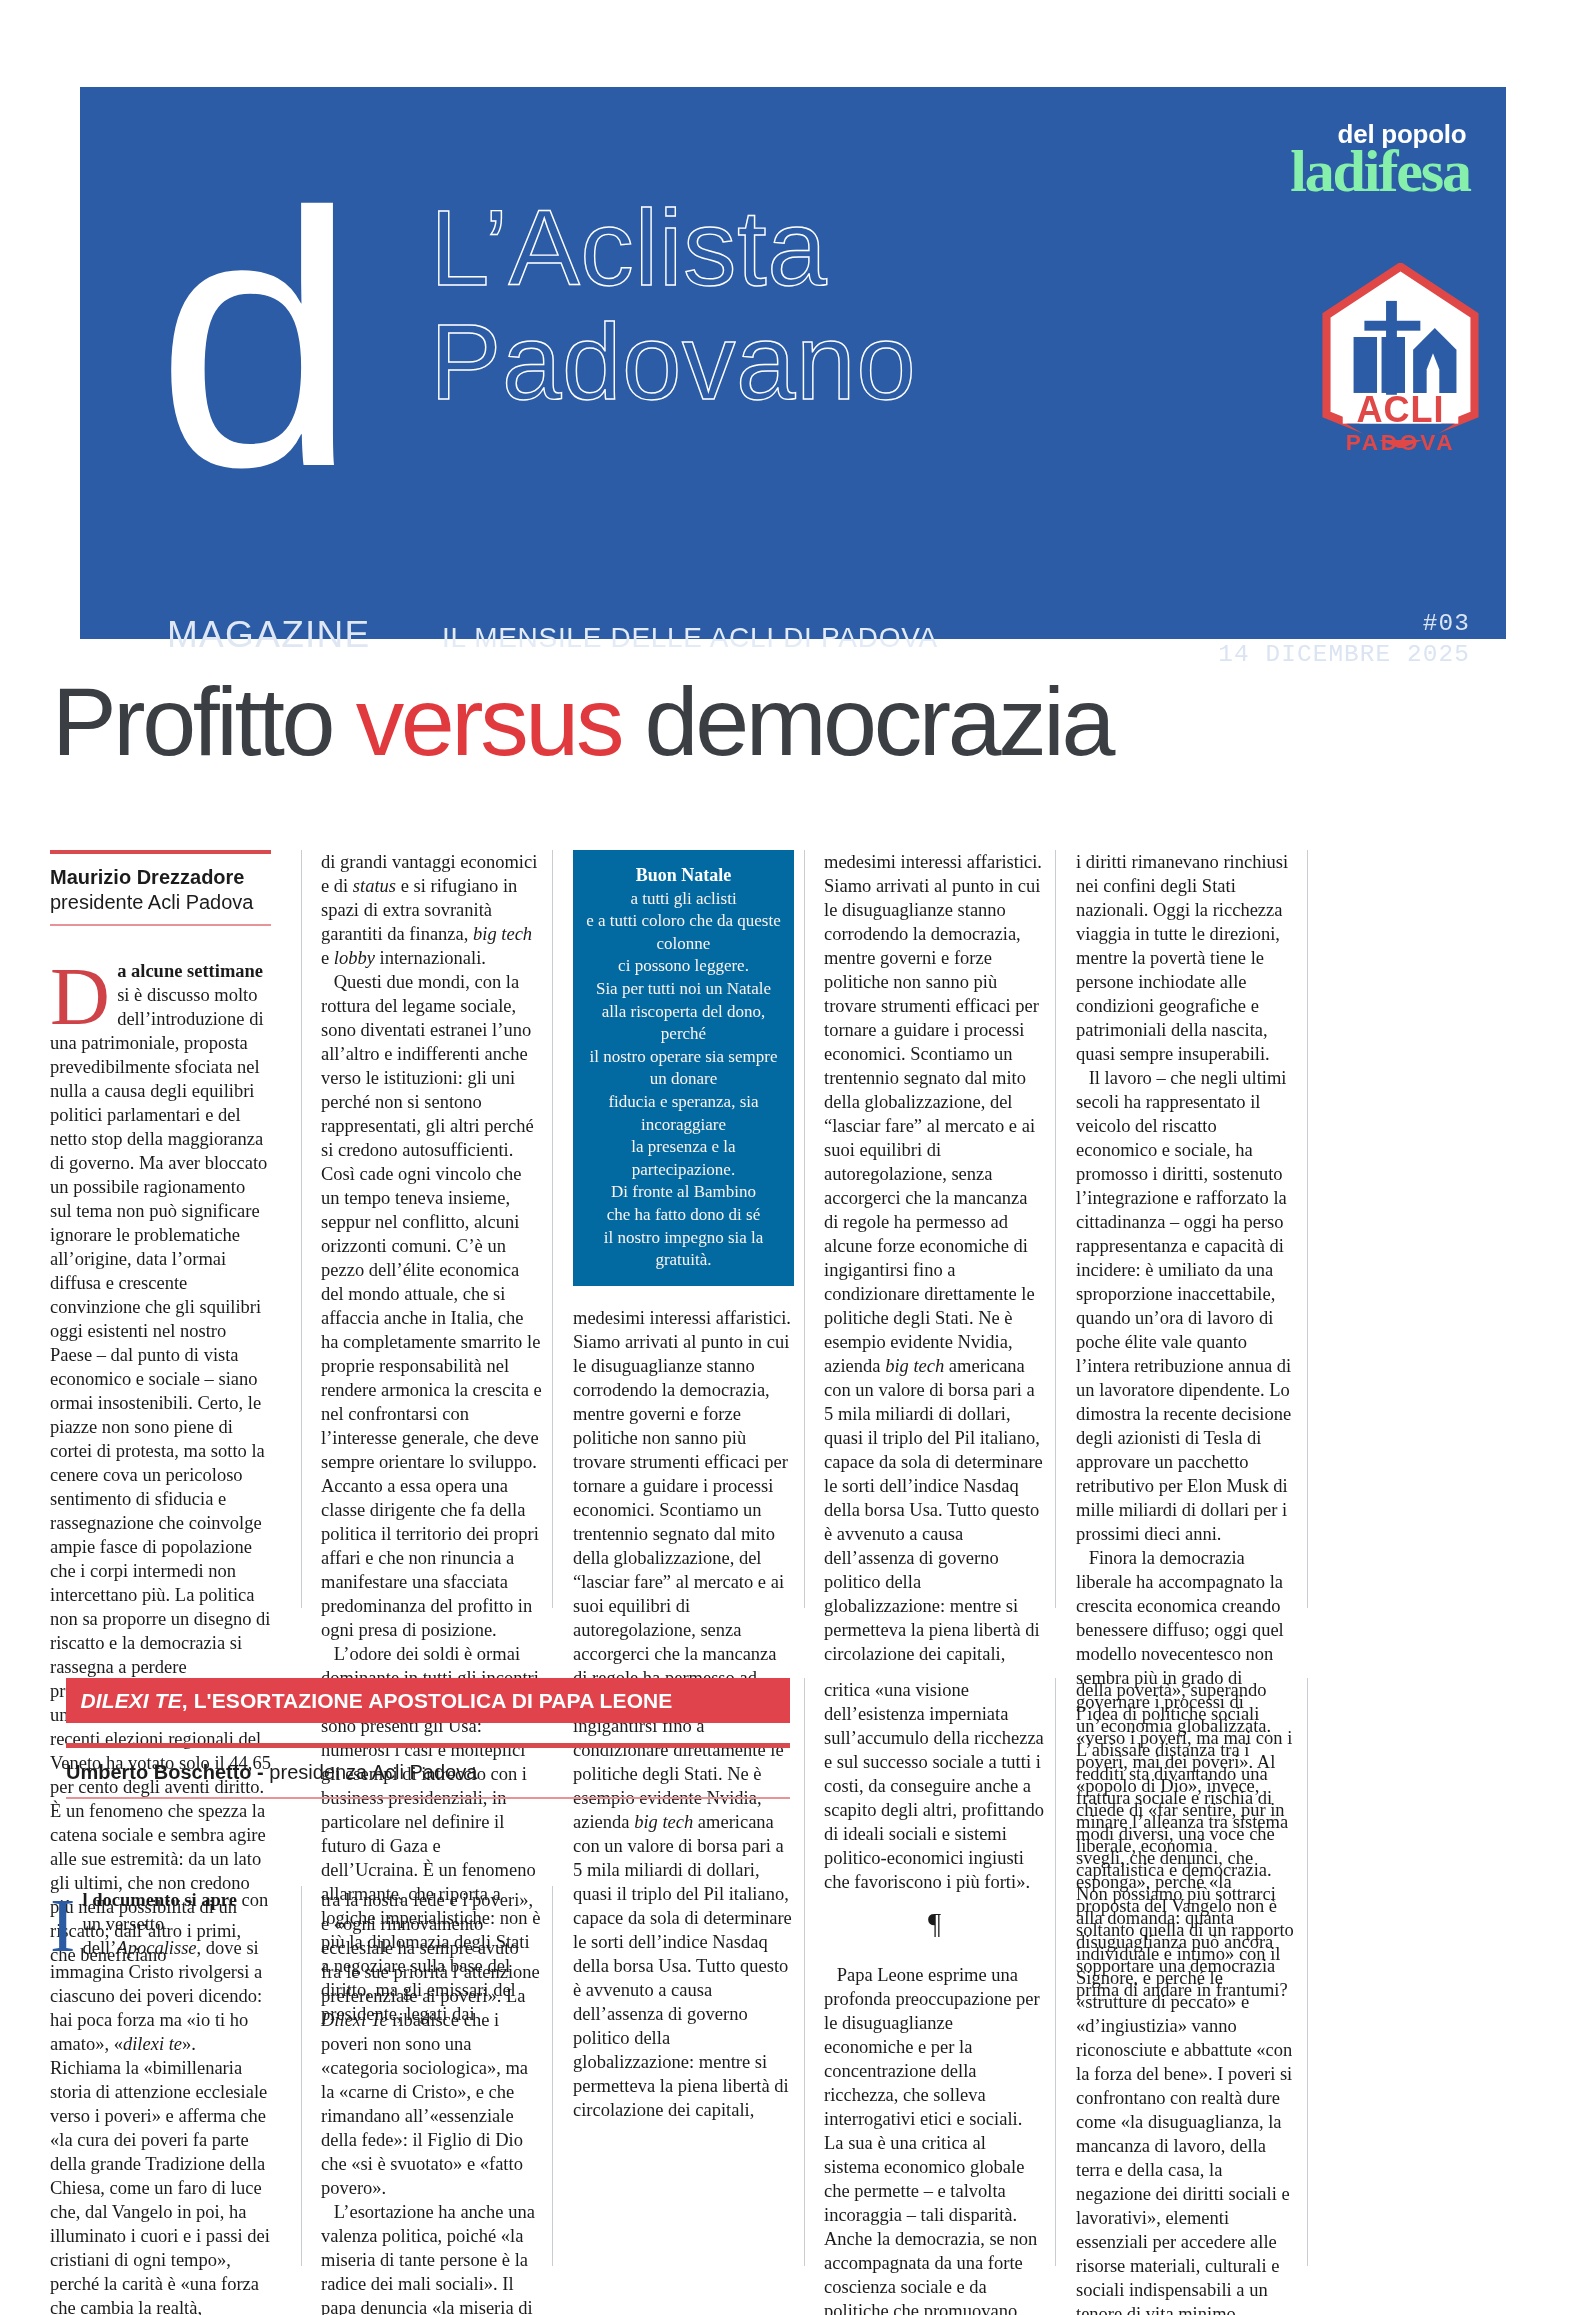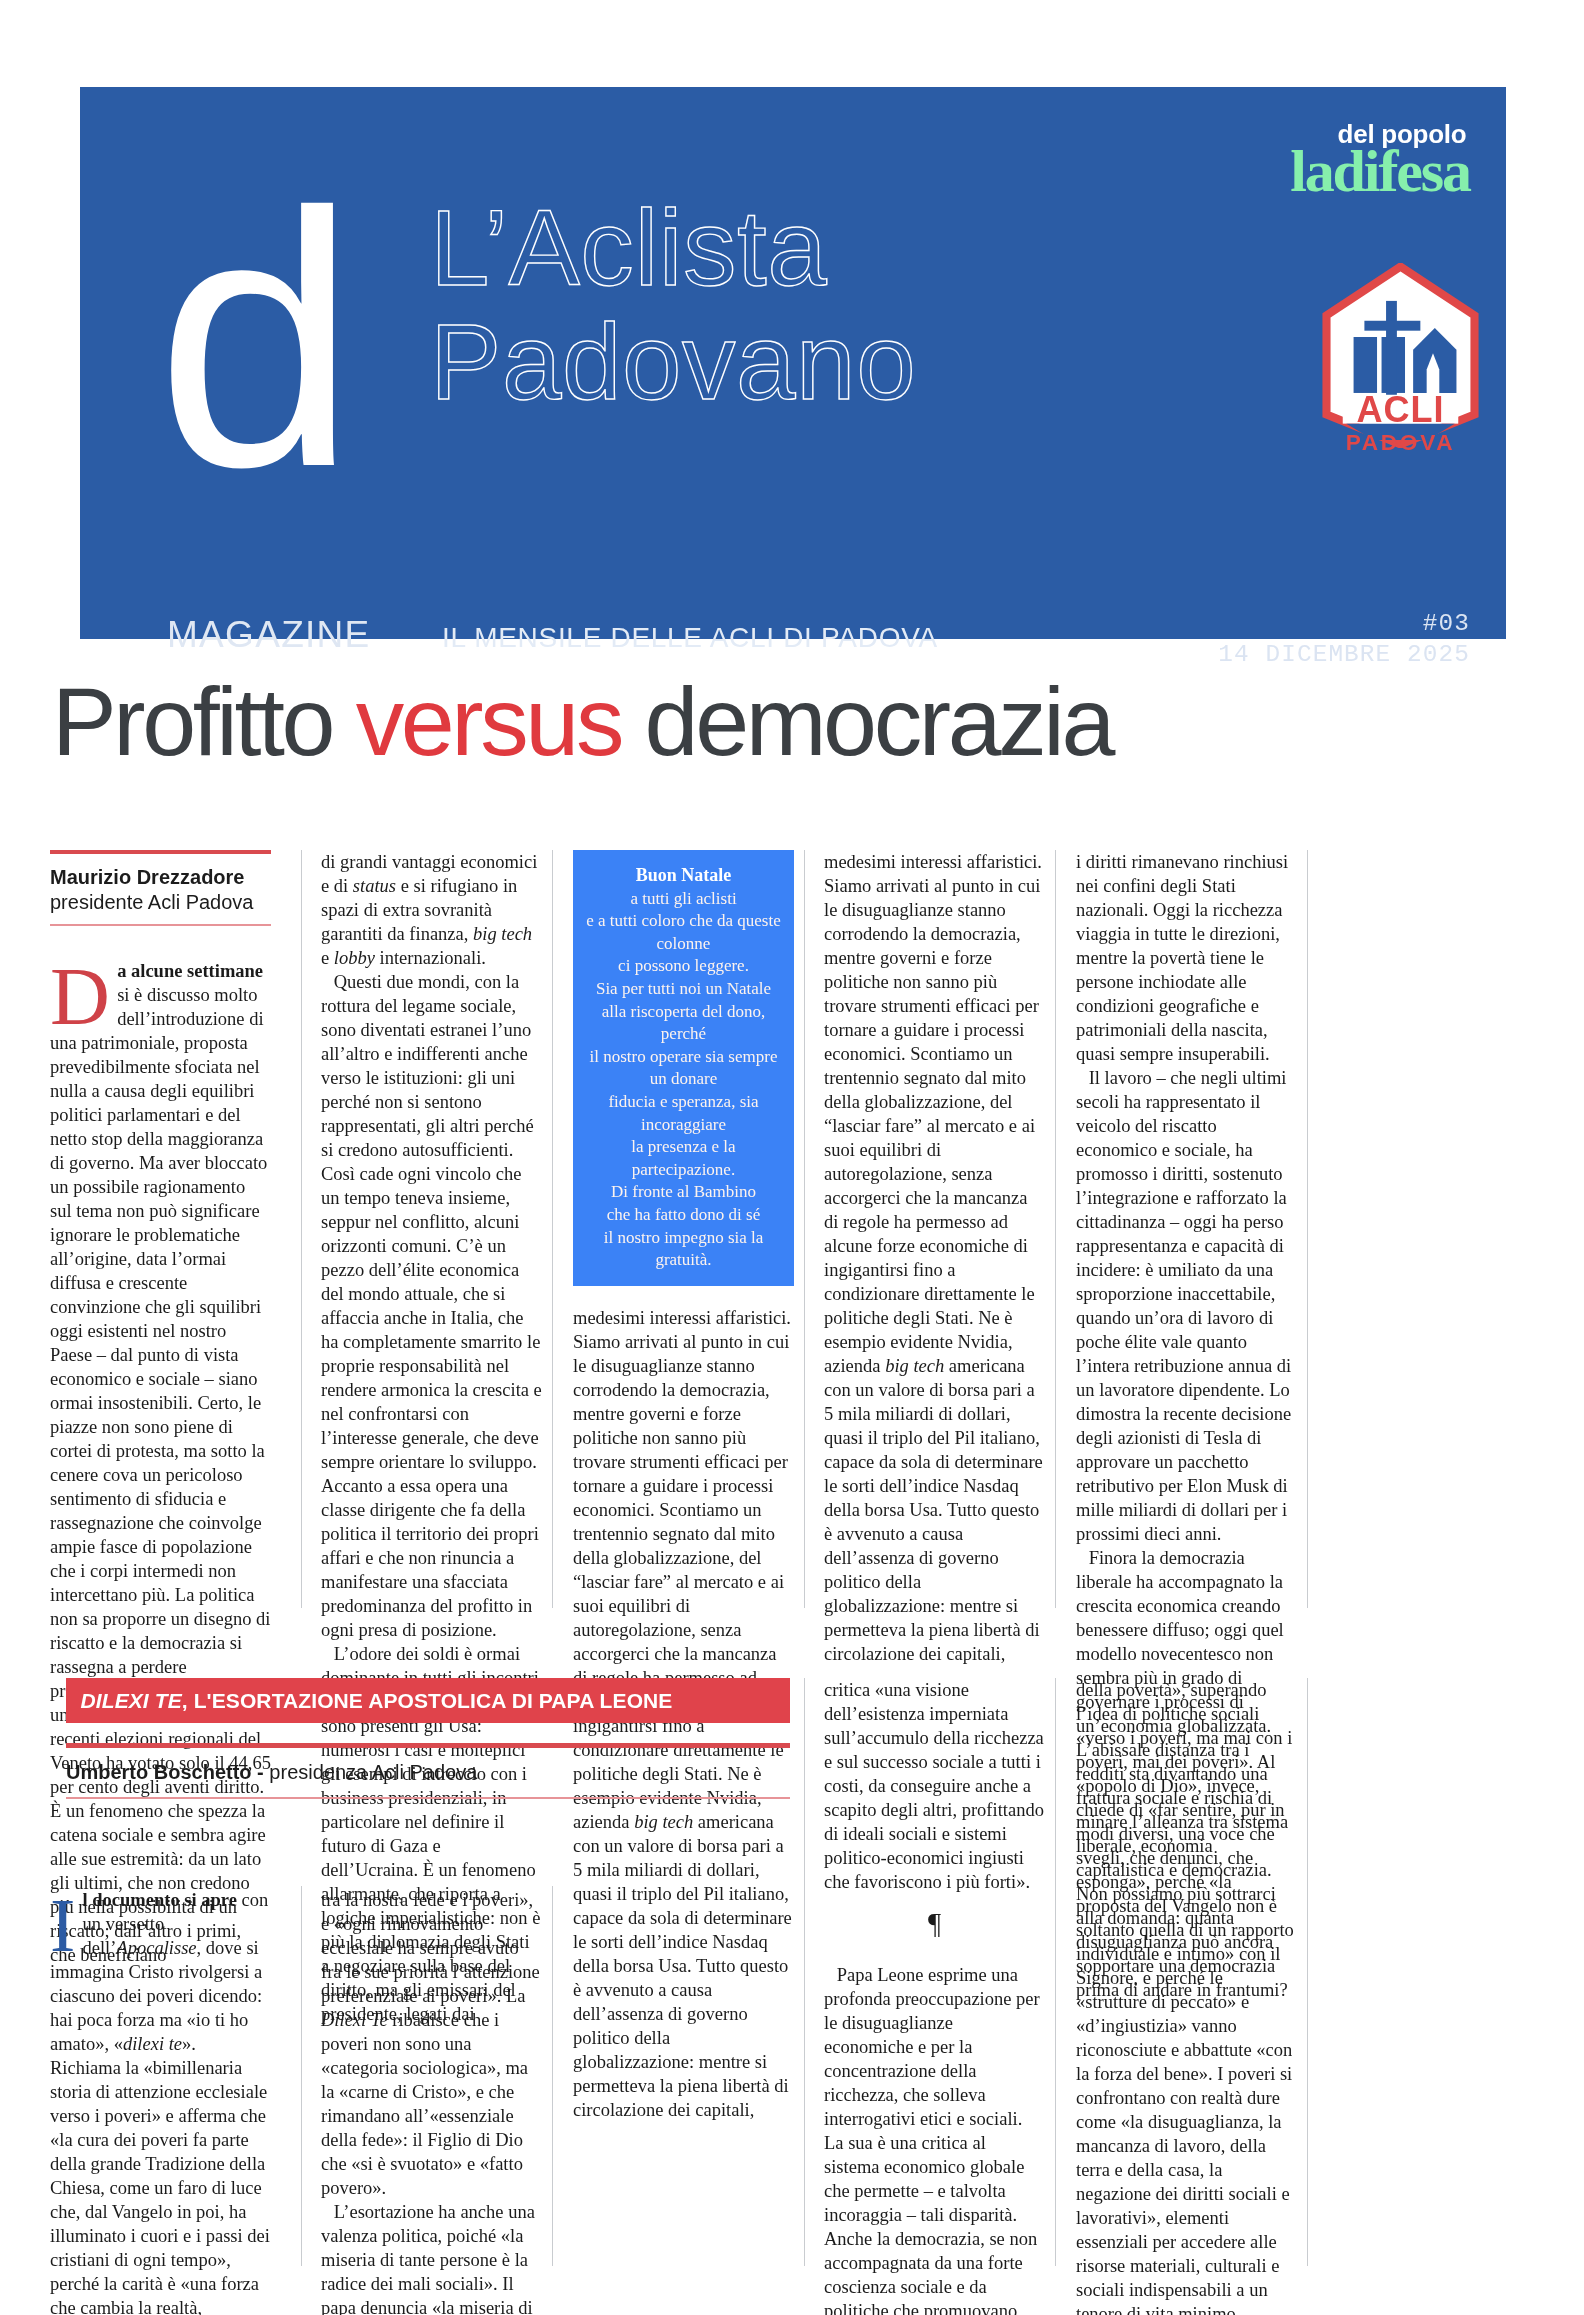--- a/index.html
+++ b/index.html
@@ -240,21 +240,21 @@
     text-align: center;
     font-family: "Liberation Serif", serif;
     font-size: 29px;
     line-height: 36px;
     color: #1b1b1b;
     margin: 11px 0 22px 0;
   }
 
   
   .natale-box {
-    background: #3b82f6;
+    background: #0369a1;
     color: #fdf3ee;
     padding: 12.7px 9px 14.5px 9px;
     text-align: center;
     font-family: "Liberation Serif", serif;
     font-size: 17px;
     line-height: 22.6px;
     margin-bottom: 20px;
   }
   .natale-title {
     font-weight: 700;

